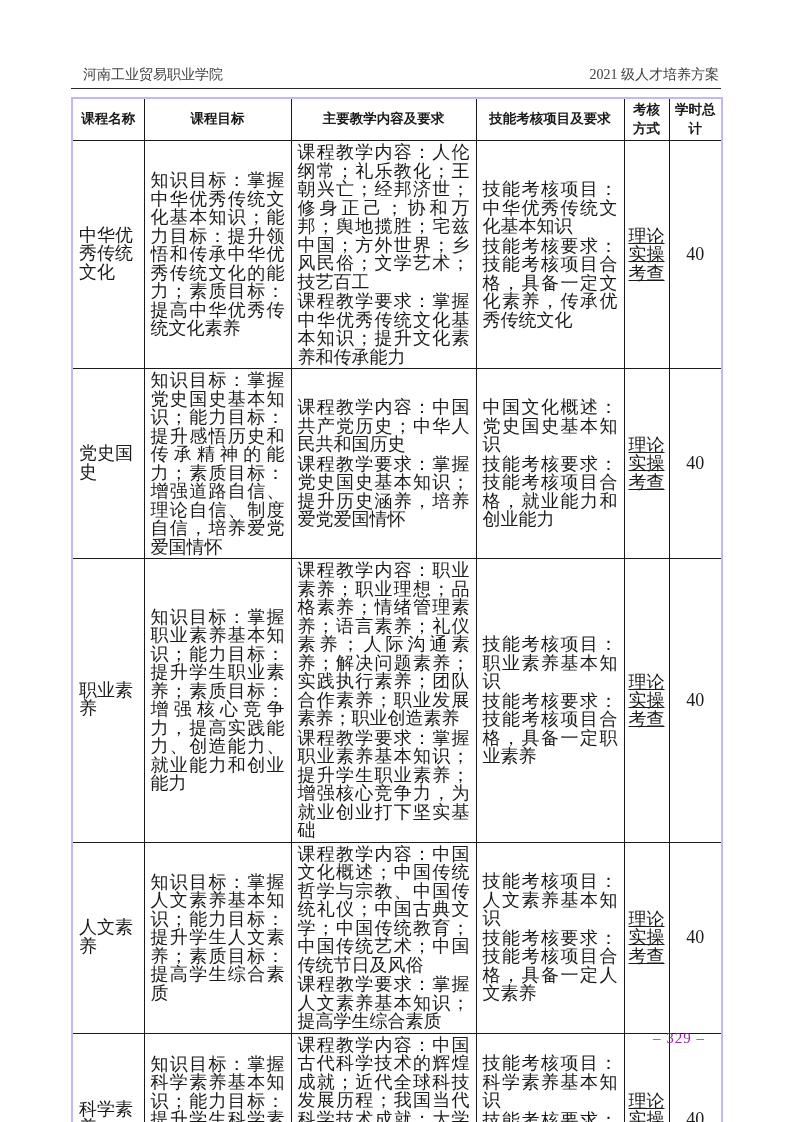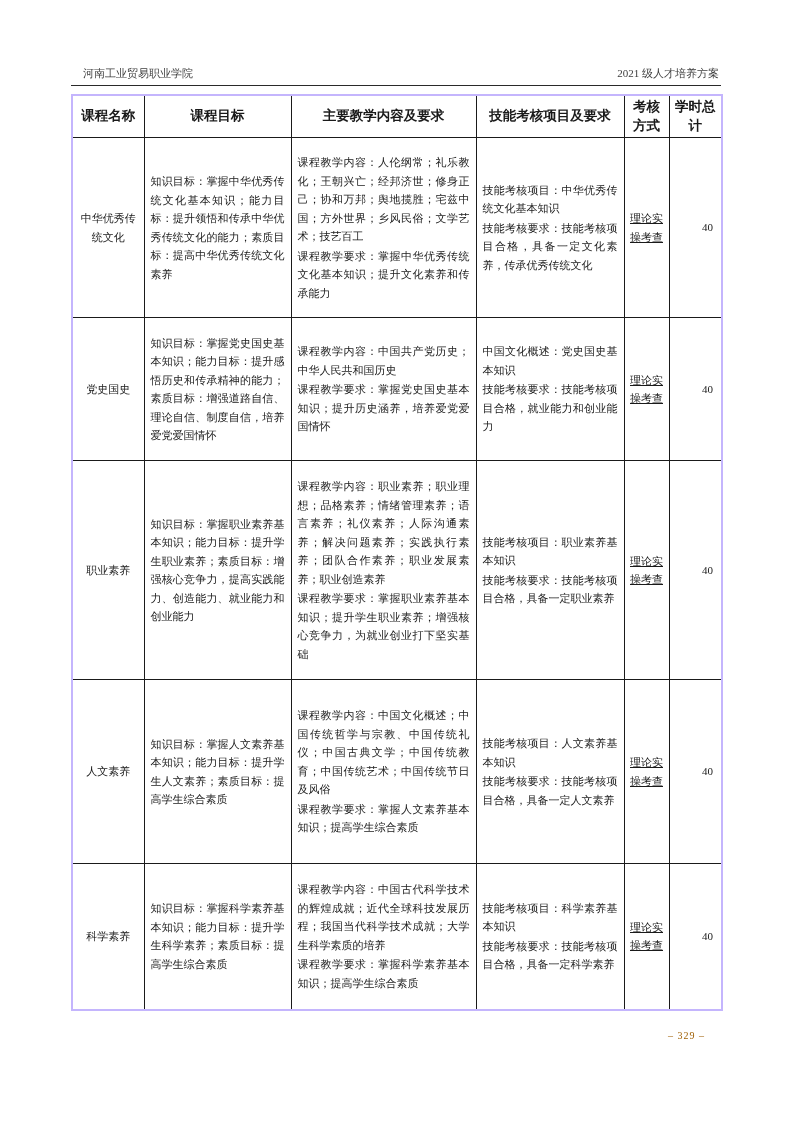--- a/index.html
+++ b/index.html
@@ -19,78 +19,79 @@
   .content {
     position: absolute;
     left: 71px;
     top: 66px;
     width: 650px;
   }
   .running-head {
     display: flex;
     justify-content: space-between;
     align-items: flex-end;
-    font-size: 11px;
+    font-size: 14px;
     color: #404040;
     padding: 0 2px 4px 12px;
   }
   .head-rule {
     border: 0;
     border-top: 1.8px solid #2a2a2a;
     margin-bottom: 8px;
   }
   table.curriculum {
     width: 650px;
     border-collapse: collapse;
     table-layout: fixed;
     border: 2px solid #c4b5fd;
   }
   table.curriculum th, table.curriculum td {
     border: 1px solid #1a1a1a;
     vertical-align: middle;
-    font-size: 11px;
+    font-size: 18px;
     line-height: 18.5px;
     overflow: hidden;
   }
   table.curriculum th {
     font-weight: bold;
     font-size: 13.5px;
     text-align: center;
     height: 40px;
     padding: 2px 2px;
   }
   td.c-name {
-    text-align: center;
+    text-align: left;
     padding: 2px 6px;
+    font-family: Liberation Mono, monospace;
   }
   td.c-obj, td.c-content, td.c-skill {
     text-align: justify;
     padding: 2px 6px;
   }
   td.c-content p + p, td.c-skill p + p { margin-top: 1px; }
   td.c-method {
     text-align: center;
     padding: 2px 4px;
     text-decoration: underline;
   }
   td.c-hours {
-    text-align: right;
+    text-align: center;
     padding: 2px 8px;
   }
   tbody tr:nth-child(1) { height: 180px; }
   tbody tr:nth-child(2) { height: 143px; }
   tbody tr:nth-child(3) { height: 219px; }
   tbody tr:nth-child(4) { height: 184px; }
   tbody tr:nth-child(5) { height: 146px; }
   .footer {
     position: absolute;
     right: 88px;
     top: 1030px;
-    font-size: 10px;
-    color: #a16207;
+    font-size: 15px;
+    color: #a21caf;
     letter-spacing: 1px;
     margin-left: 13px;
   }
 </style>
 </head>
 <body>
 
 <div class="page">
   <div class="content">
 

